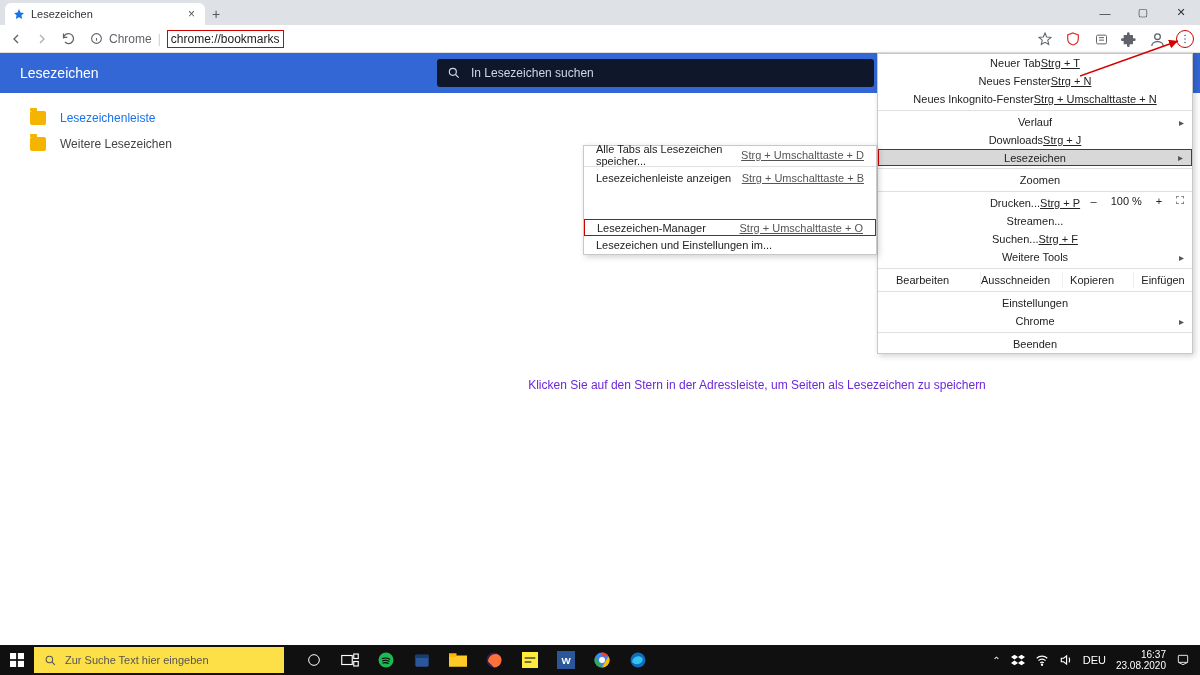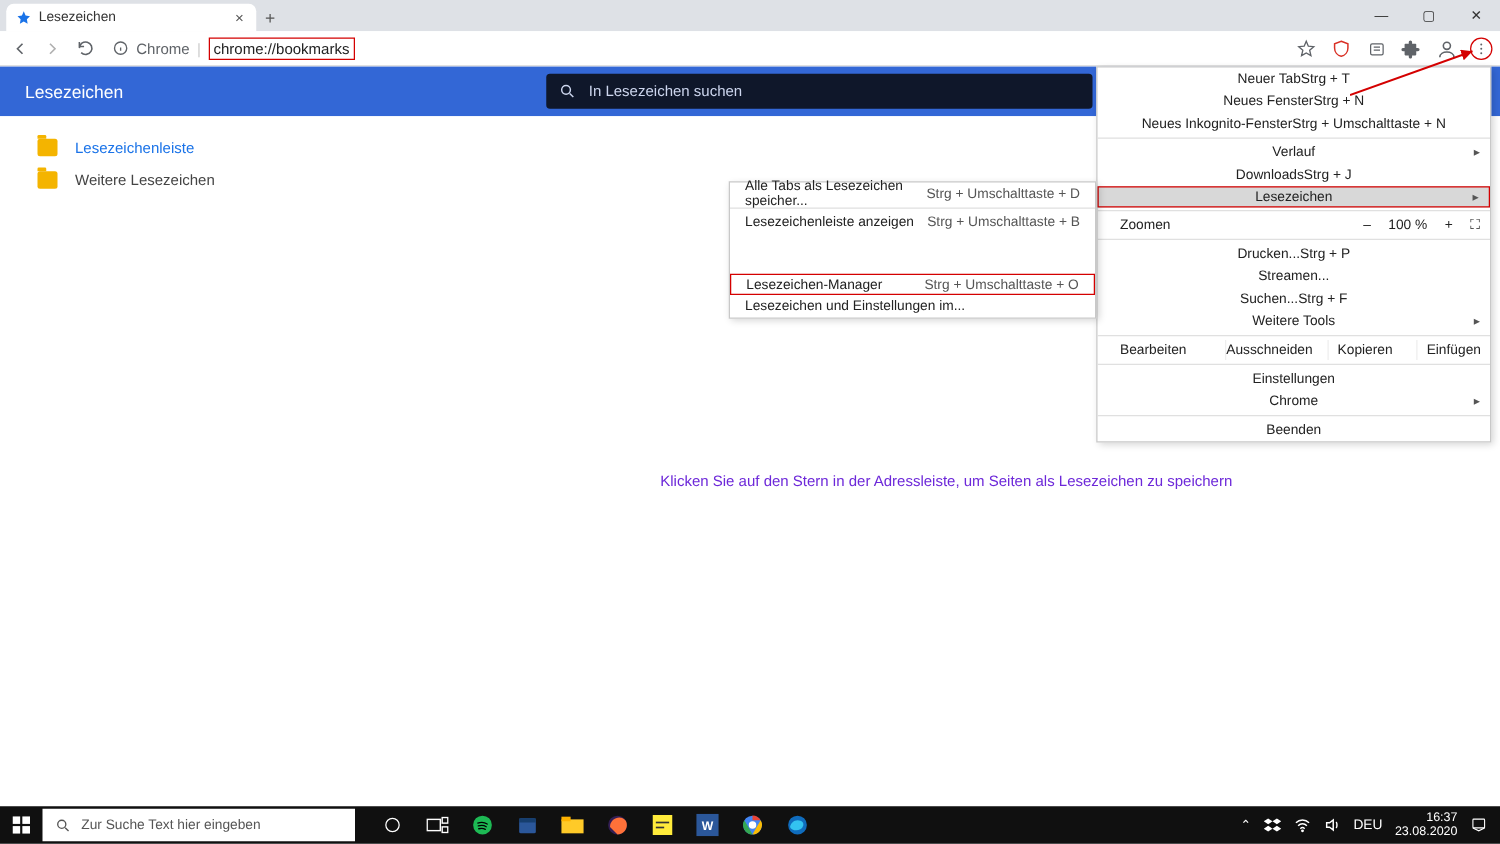--- a/index.html
+++ b/index.html
@@ -40,37 +40,37 @@
   .submenu .sep { height:1px; background:#e0e0e0; margin:2px 0;}
   .submenu .shortcut { color:#555; font-size:11px;}
   .submenu .row.highlight { border:1.5px solid #d40000; height:17px;margin-top:32px; }
   
   .mainmenu { position:absolute; left:877px; top:53px; width:316px; background:#fff; border:1px solid #c8c8c8; box-shadow:2px 2px 6px rgba(0,0,0,0.18); font-size:11px; color:#222; z-index:4;}
   .mainmenu .row { display:flex; align-items:center; padding:3px 20px; height:18px; justify-content:center; cursor:pointer;}
   .mainmenu .row.hassubmenu::after { content:'▸'; color:#555; font-size:10px; position:absolute; right:8px;}
   .mainmenu .row { position:relative; }
   .mainmenu .row.selected { background:#d8d8d8; border:1.5px solid #d40000; height:17px;}
   .mainmenu .sep { height:1px; background:#e0e0e0; margin:2px 0;}
-  .mainmenu .zoomrow { display:flex; align-items:center; padding:3px 8px 3px 18px; height:18px; gap:8px;}
+  .mainmenu .zoomrow { display:flex; align-items:center; padding:3px 8px 3px 18px; height:18px; gap:8px;flex-direction:column;}
   .mainmenu .zoomrow .lbl { flex:0 0 auto;}
   .mainmenu .zoomrow .zm { margin-left:auto; display:flex; align-items:center; gap:14px;}
   .mainmenu .editrow { display:flex; align-items:center; padding:3px 0 3px 18px; height:18px;}
   .mainmenu .editrow span:first-child { flex:0 0 72px;}
   .mainmenu .editrow .btn { flex:1; text-align:center; font-size:11px; border-left:1px solid #eee; padding:2px 0; cursor:pointer;margin-left:12px;}
   
   svg.arrow-annot { position:absolute; left:1080px; top:38px; width:110px; height:40px; z-index:10; pointer-events:none;}
   
   .taskbar { position:absolute; bottom:0; left:0; right:0; height:30px; background:#101010; display:flex; align-items:center; color:#fff; font-size:11px;}
   .taskbar .start { width:34px; height:30px; display:flex; align-items:center; justify-content:center; cursor:pointer;}
-  .taskbar .searchbox { flex:0 0 250px; height:26px; background:#ffffff; color:#555; display:flex; align-items:center; padding:0 10px; gap:8px; font-size:11px; cursor:text;}
+  .taskbar .searchbox { flex:0 0 250px; height:26px; background:#fde047; color:#555; display:flex; align-items:center; padding:0 10px; gap:8px; font-size:11px; cursor:text;}
   .taskbar .apps { display:flex; align-items:center; gap:0; margin-left:12px;}
   .taskbar .apps .app { width:36px; height:30px; display:flex; align-items:center; justify-content:center; cursor:pointer;}
   .taskbar .tray { margin-left:auto; display:flex; align-items:center; gap:10px; padding-right:10px;}
   .taskbar .clock { text-align:right; line-height:11px; font-size:10px;}
-  .shortcut { white-space:nowrap; }
+  .shortcut { white-space:nowrap;text-decoration:underline; }
 </style>
 </head>
 <body>
 
 <div class="titlebar">
   <div class="tab">
     <svg class="favicon" viewBox="0 0 24 24" fill="#1a73e8">
         <path d="M12 2l2.9 6.9L22 10l-5 4.6L18.2 22 12 18.3 5.8 22 7 14.6 2 10l7.1-1.1z"></path>
       </svg>
     <span>Lesezeichen</span>

